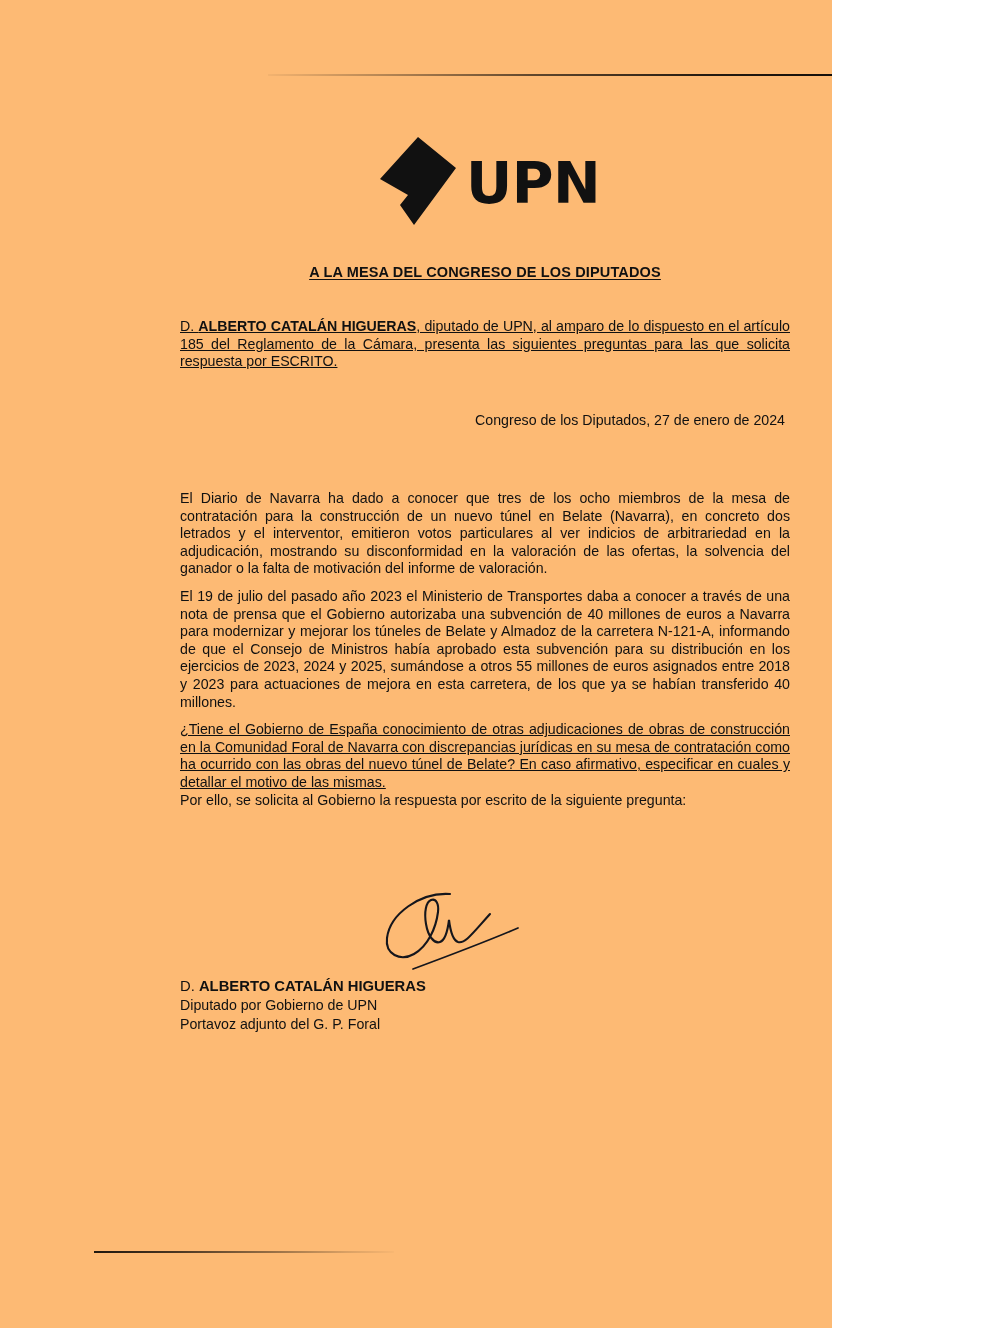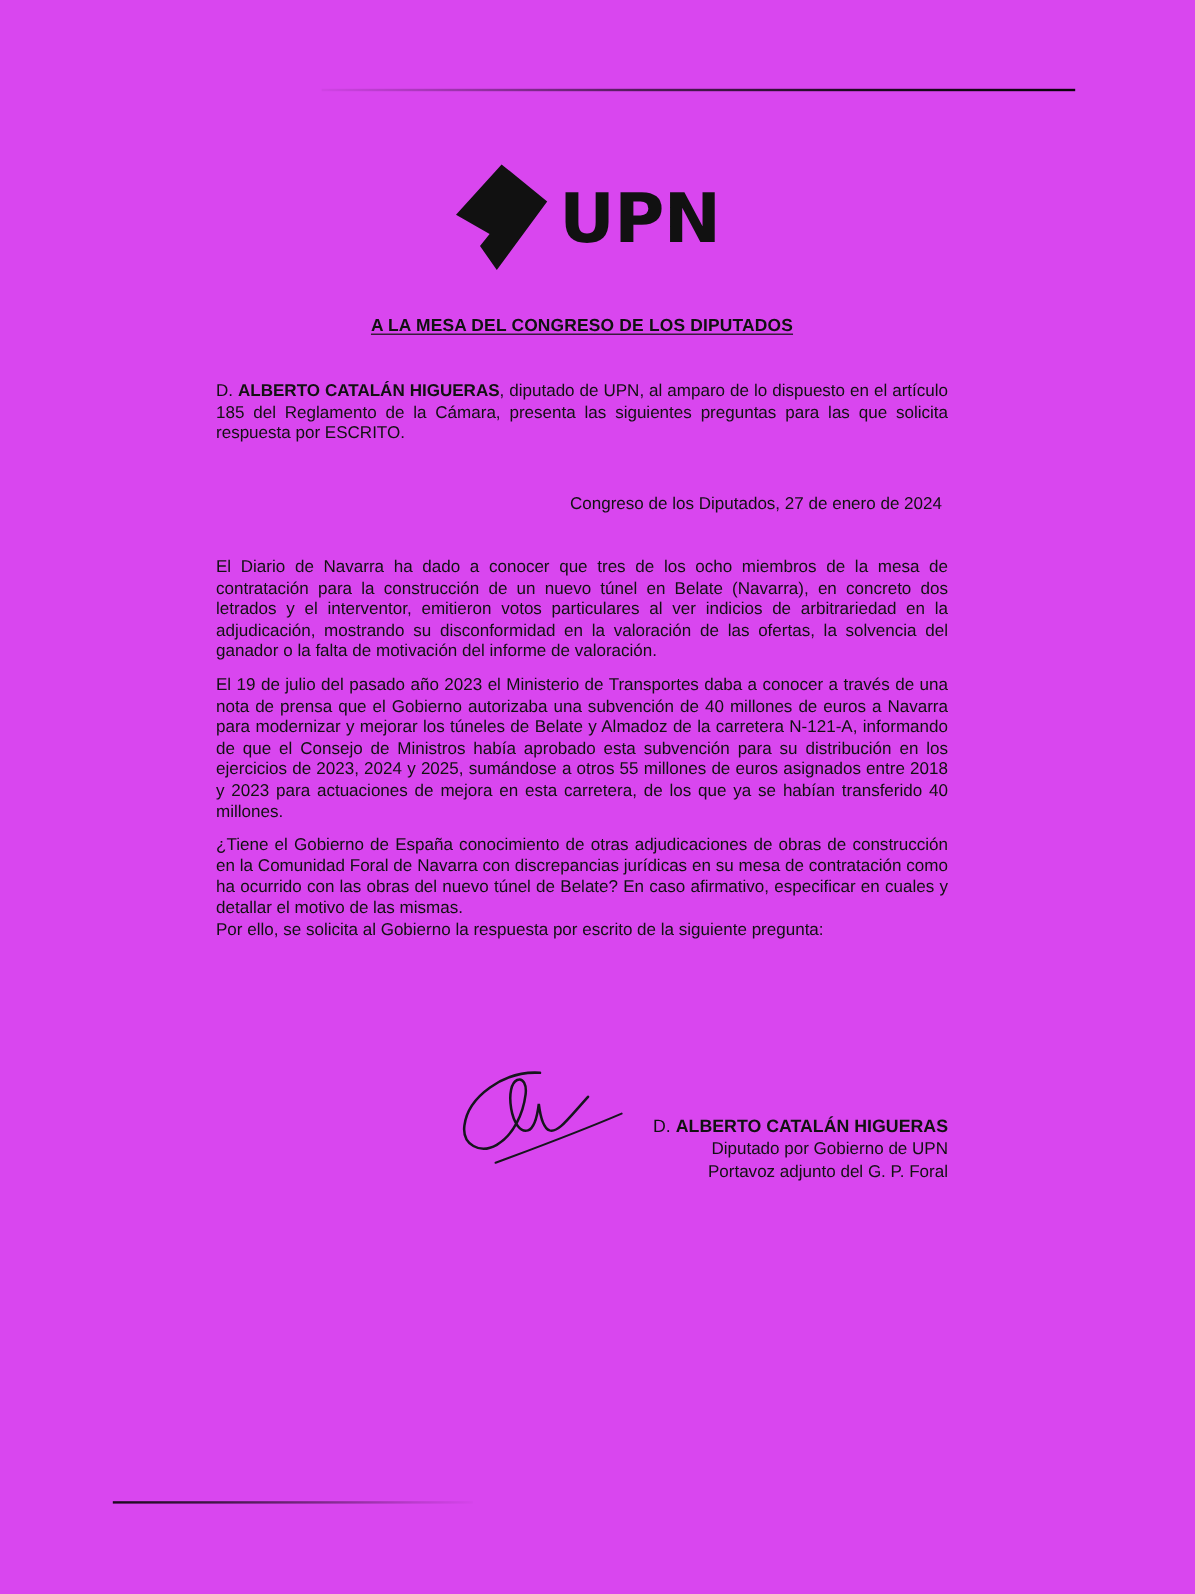--- a/index.html
+++ b/index.html
@@ -7,23 +7,23 @@
     margin: 0;
     padding: 0;
     background: #ffffff;
   }
   body {
     font-family: "Liberation Sans", sans-serif;
     color: #111111;
   }
   #page {
     position: relative;
-    width: 996px;
+    width: 832px;
     height: 1328px;
-    background: #d946ef;
+    background: #fdba74;
     overflow: hidden;
   }
 
   
   .top-rule {
     position: absolute;
     left: 268px;
     top: 74px;
     width: 628px;
     height: 2px;
@@ -100,54 +100,54 @@
     top: 318px;
     width: 610px;
   }
   p.para {
     margin: 0 0 10px 0;
     font-size: 14.2px;
     line-height: 17.6px;
     text-align: justify;
     text-justify: inter-word;
   }
-  p.para.last { margin-bottom: 0; }
+  p.para.last { margin-bottom: 0; text-decoration: underline; }
   p.para b { font-weight: bold; }
 
   .dateline {
     position: absolute;
     left: 180px;
     top: 412px;
     width: 605px;
     text-align: right;
     font-size: 14.2px;
     line-height: 17.6px;
   }
 
   .main-block {
     position: absolute;
     left: 180px;
-    top: 465px;
+    top: 490px;
     width: 610px;
   }
 
   
   .signature {
     position: absolute;
     left: 378px;
     top: 884px;
     width: 190px;
     height: 92px;
   }
   .sign-block {
     position: absolute;
     left: 180px;
-    top: 930px;
-    width: 610px;
-    text-align: right;
+    top: 977px;
+    width: 610px;
+    text-align: left;
   }
   .sign-name {
     font-size: 14.8px;
     line-height: 19px;
   }
   .sign-name b { font-weight: bold; }
   .sign-role {
     font-size: 14.2px;
     line-height: 18.5px;
   }

